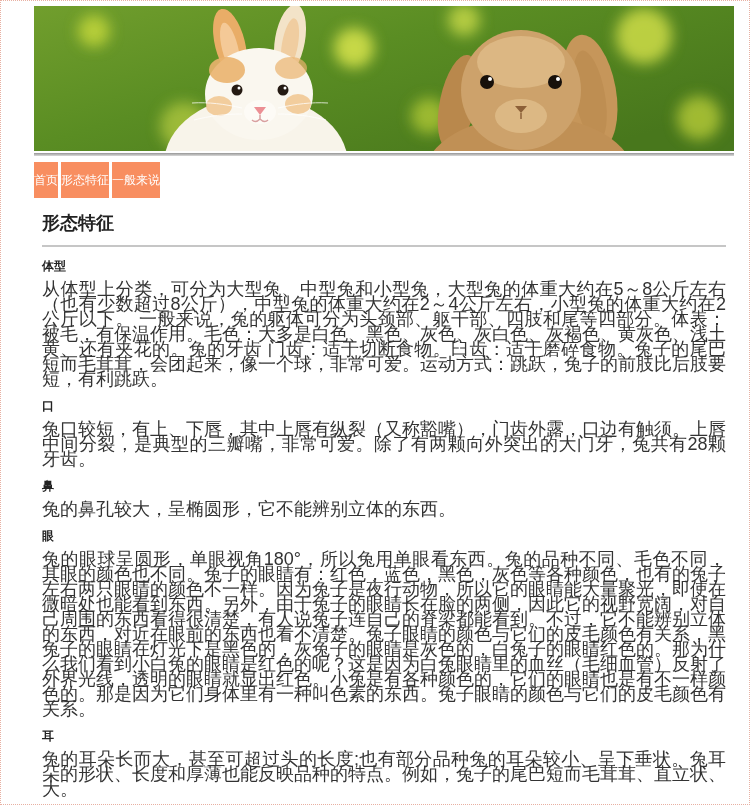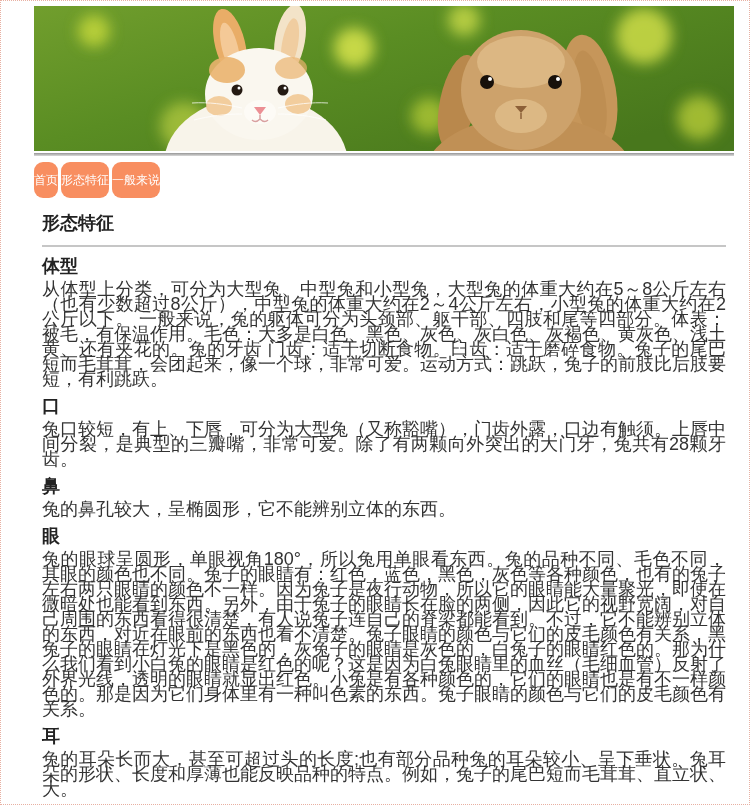--- a/index.html
+++ b/index.html
@@ -7,30 +7,30 @@
   .page{
     width:750px;height:805px;box-sizing:border-box;
     border:1px dotted #e8b0a2;background:#fff;overflow:hidden;
   }
   .container{width:700px;margin:5px 17px 0 33px;}
   .banner{display:block;width:700px;height:145px;}
   .rule{height:3px;border:none;background:linear-gradient(#969696,#d9d9d9);margin:2px 0 6px 0;}
   .nav{display:flex;gap:3px;list-style:none;margin:0;padding:0;background:#fff;}
   .nav a{
     flex:1;display:block;height:36px;line-height:36px;text-align:center;
-    background:#f88e60;color:#fff;font-size:12px;text-decoration:none;border-radius:9px;
+    background:#f88e60;color:#fff;font-size:12px;text-decoration:none;
   }
   .main{padding:0 8px;color:#333;}
   .page-title{
     font-family:"Liberation Serif","DejaVu Serif",serif;
     font-size:18px;font-weight:bold;color:#222;
     margin:15px 0 10px 0;line-height:1.2;
   }
   .title-rule{height:2px;border:none;background:#c6c6c6;margin:0;}
-  .section h3{font-size:18px;line-height:15px;margin:12px 0 0 0;color:#222;}
+  .section h3{font-size:12px;line-height:15px;margin:12px 0 0 0;color:#222;}
   .section p{font-size:18px;line-height:15px;margin:8px 0 0 0;color:#333;text-align:justify;}
   .footer{
     margin:16px 8px 0 8px;height:63px;background:#f88e60;
     text-align:center;line-height:63px;font-size:12px;color:#333;font-family:Liberation Serif, serif;
   }
 </style>
 </head>
 <body>
 
 <div class="page">
@@ -121,21 +121,21 @@
       <hr class="title-rule">
 
       <div class="section">
         <h3>体型</h3>
         <p>从体型上分类，可分为大型兔、中型兔和小型兔，大型兔的体重大约在5～8公斤左右（也有少数超过8公斤），中型兔的体重大约在2～4公斤左右，小型兔的体重大约在2公斤以下。 一般来说，兔的躯体可分为头颈部、躯干部、四肢和尾等四部分。体表：被毛，有保温作用。毛色：大多是白色、黑色、灰色、灰白色、灰褐色、黄灰色、浅土黄、还有夹花的。兔的牙齿 门齿：适于切断食物。臼齿：适于磨碎食物。兔子的尾巴短而毛茸茸，会团起来，像一个球，非常可爱。运动方式：跳跃，兔子的前肢比后肢要短，有利跳跃。</p>
       </div>
 
 
       <div class="section">
         <h3>口</h3>
-        <p>兔口较短，有上、下唇，可分为大型兔（又称豁嘴），门齿外露，口边有触须。上唇中间分裂，是典型的三瓣嘴，非常可爱。除了有两颗向外突出的大门牙，兔共有28颗牙齿。</p>
+        <p>兔口较短，有上、下唇，其中上唇有纵裂（又称豁嘴），门齿外露，口边有触须。上唇中间分裂，是典型的三瓣嘴，非常可爱。除了有两颗向外突出的大门牙，兔共有28颗牙齿。</p>
       </div>
 
       <div class="section">
         <h3>鼻</h3>
         <p>兔的鼻孔较大，呈椭圆形，它不能辨别立体的东西。</p>
       </div>
 
       <div class="section">
         <h3>眼</h3>
         <p>兔的眼球呈圆形，单眼视角180°，所以兔用单眼看东西。兔的品种不同、毛色不同，其眼的颜色也不同。兔子的眼睛有：红色，蓝色，黑色，灰色等各种颜色，也有的兔子左右两只眼睛的颜色不一样。因为兔子是夜行动物，所以它的眼睛能大量聚光，即使在微暗处也能看到东西。另外，由于兔子的眼睛长在脸的两侧，因此它的视野宽阔，对自己周围的东西看得很清楚，有人说兔子连自己的脊梁都能看到。不过，它不能辨别立体的东西，对近在眼前的东西也看不清楚。兔子眼睛的颜色与它们的皮毛颜色有关系，黑兔子的眼睛在灯光下是黑色的，灰兔子的眼睛是灰色的，白兔子的眼睛红色的。那为什么我们看到小白兔的眼睛是红色的呢？这是因为白兔眼睛里的血丝（毛细血管）反射了外界光线，透明的眼睛就显出红色。小兔是有各种颜色的，它们的眼睛也是有不一样颜色的。那是因为它们身体里有一种叫色素的东西。兔子眼睛的颜色与它们的皮毛颜色有关系。</p>

